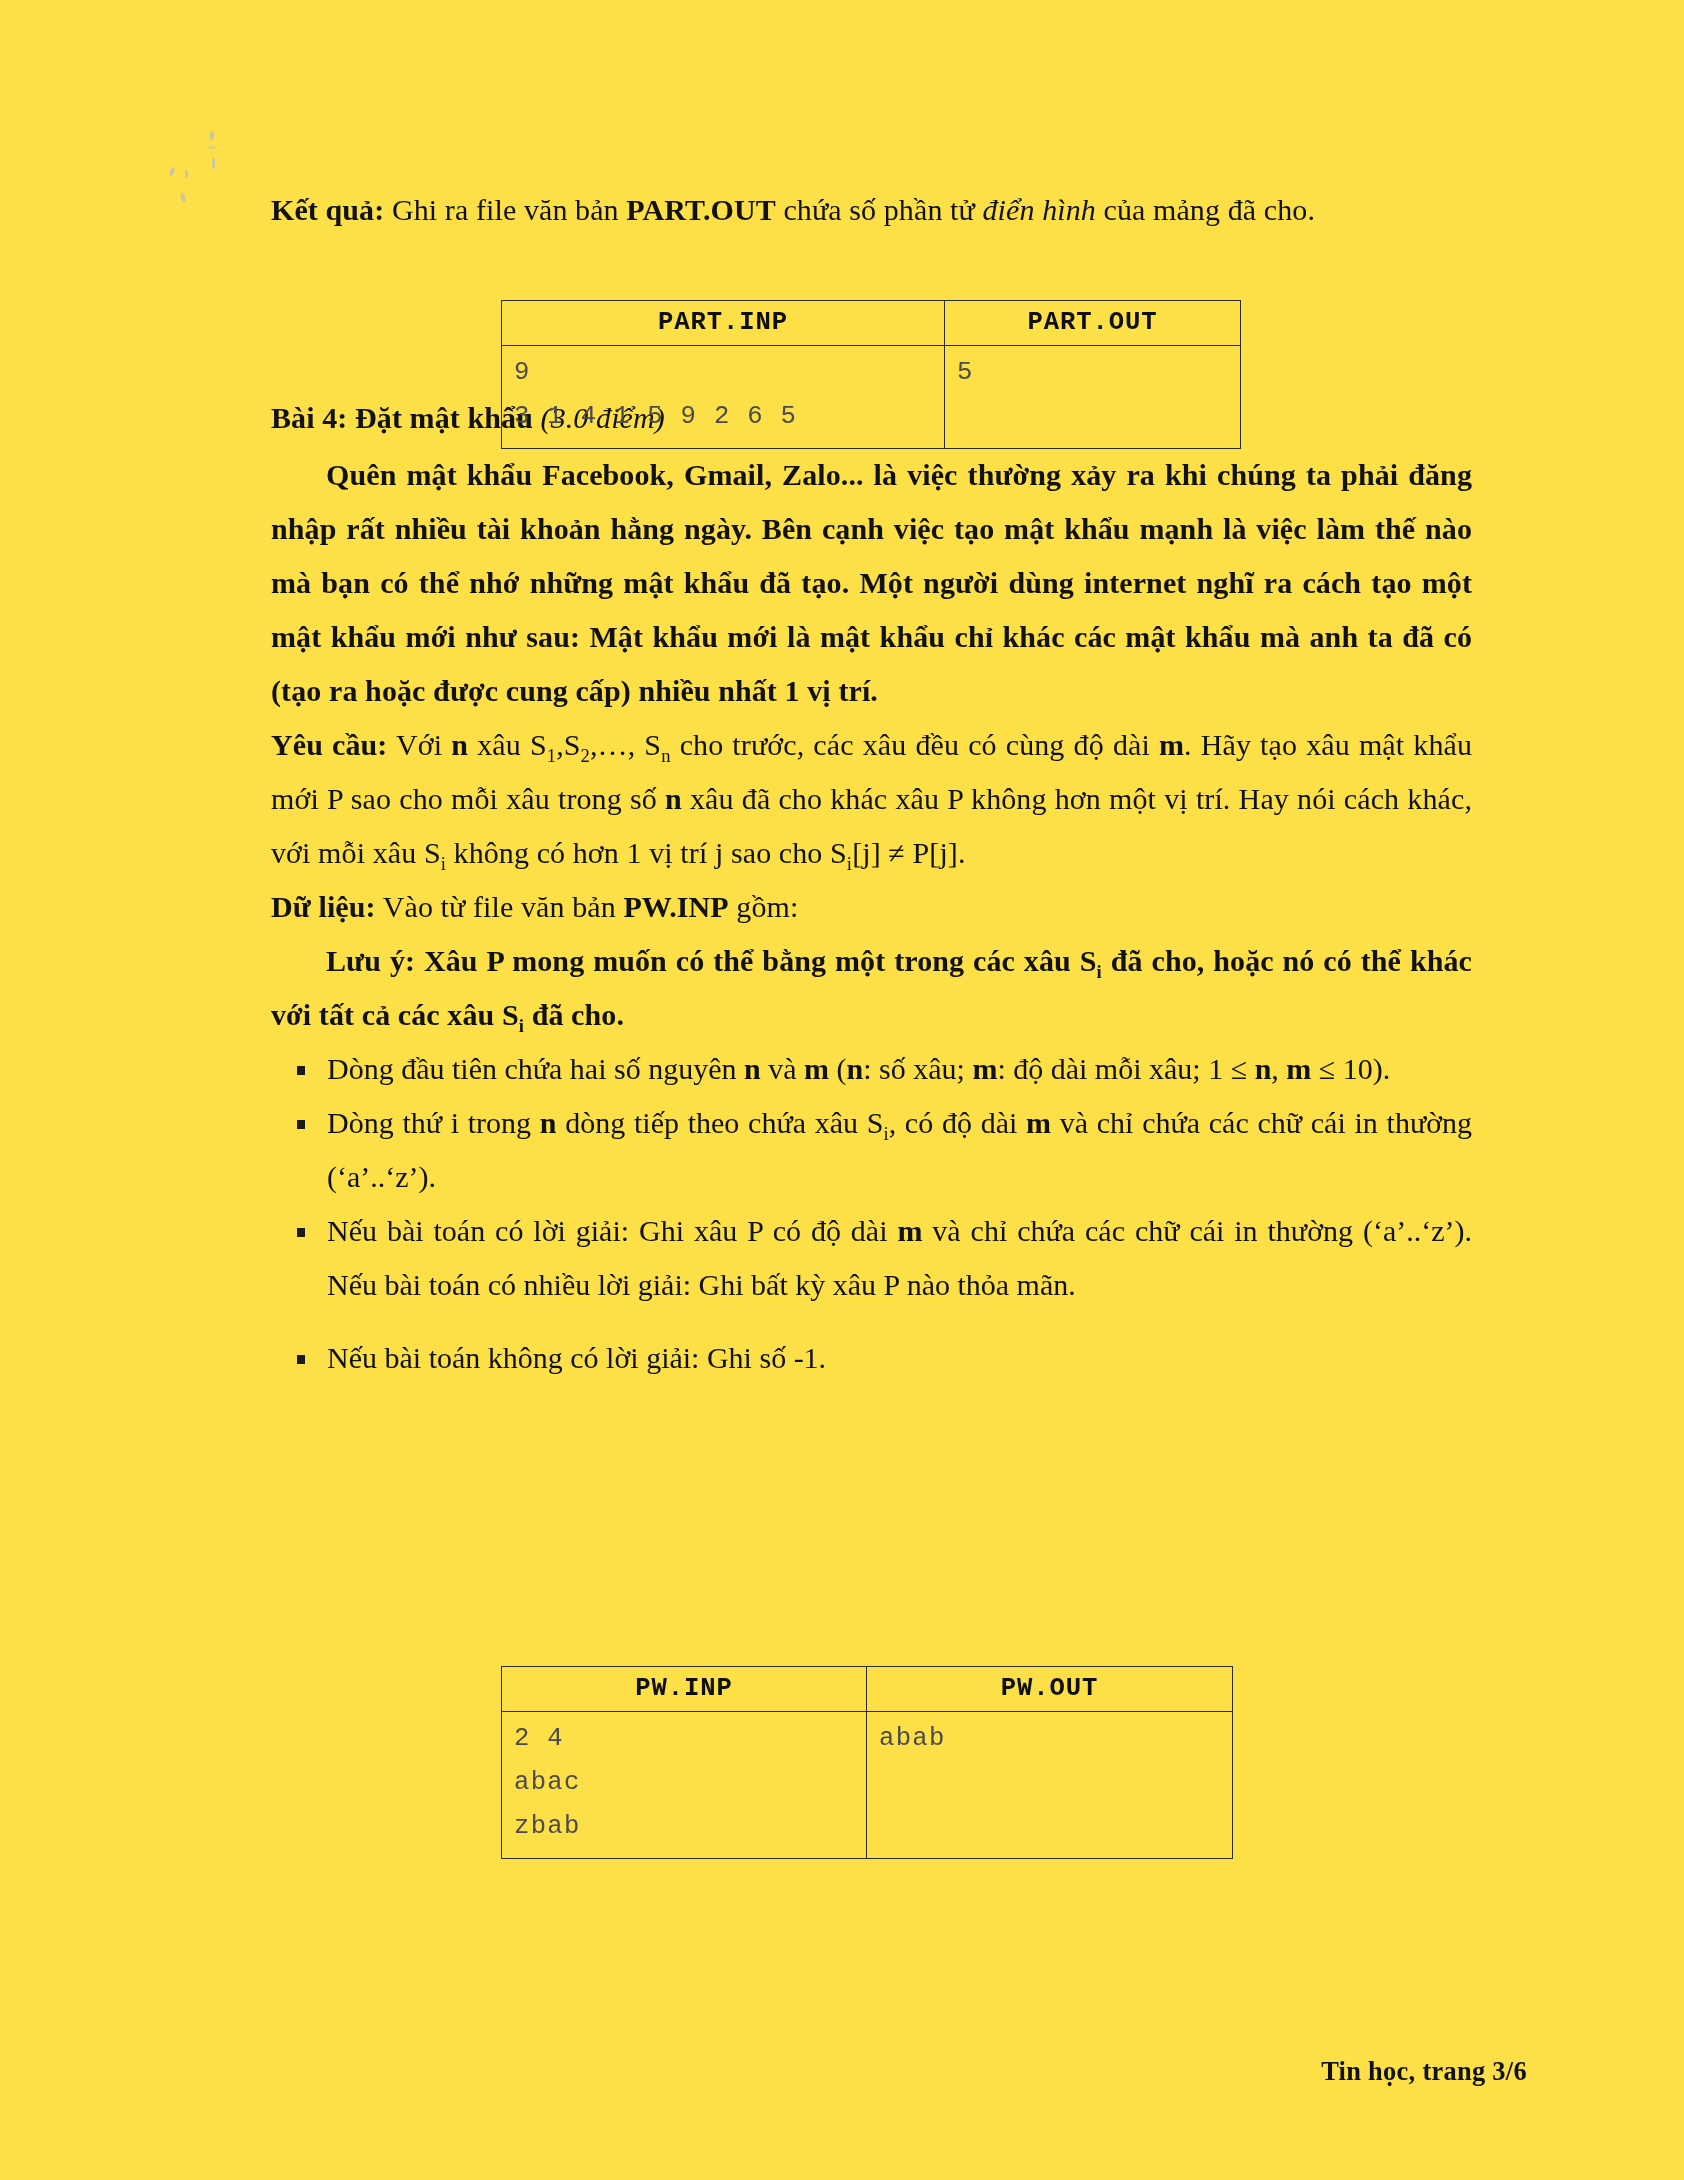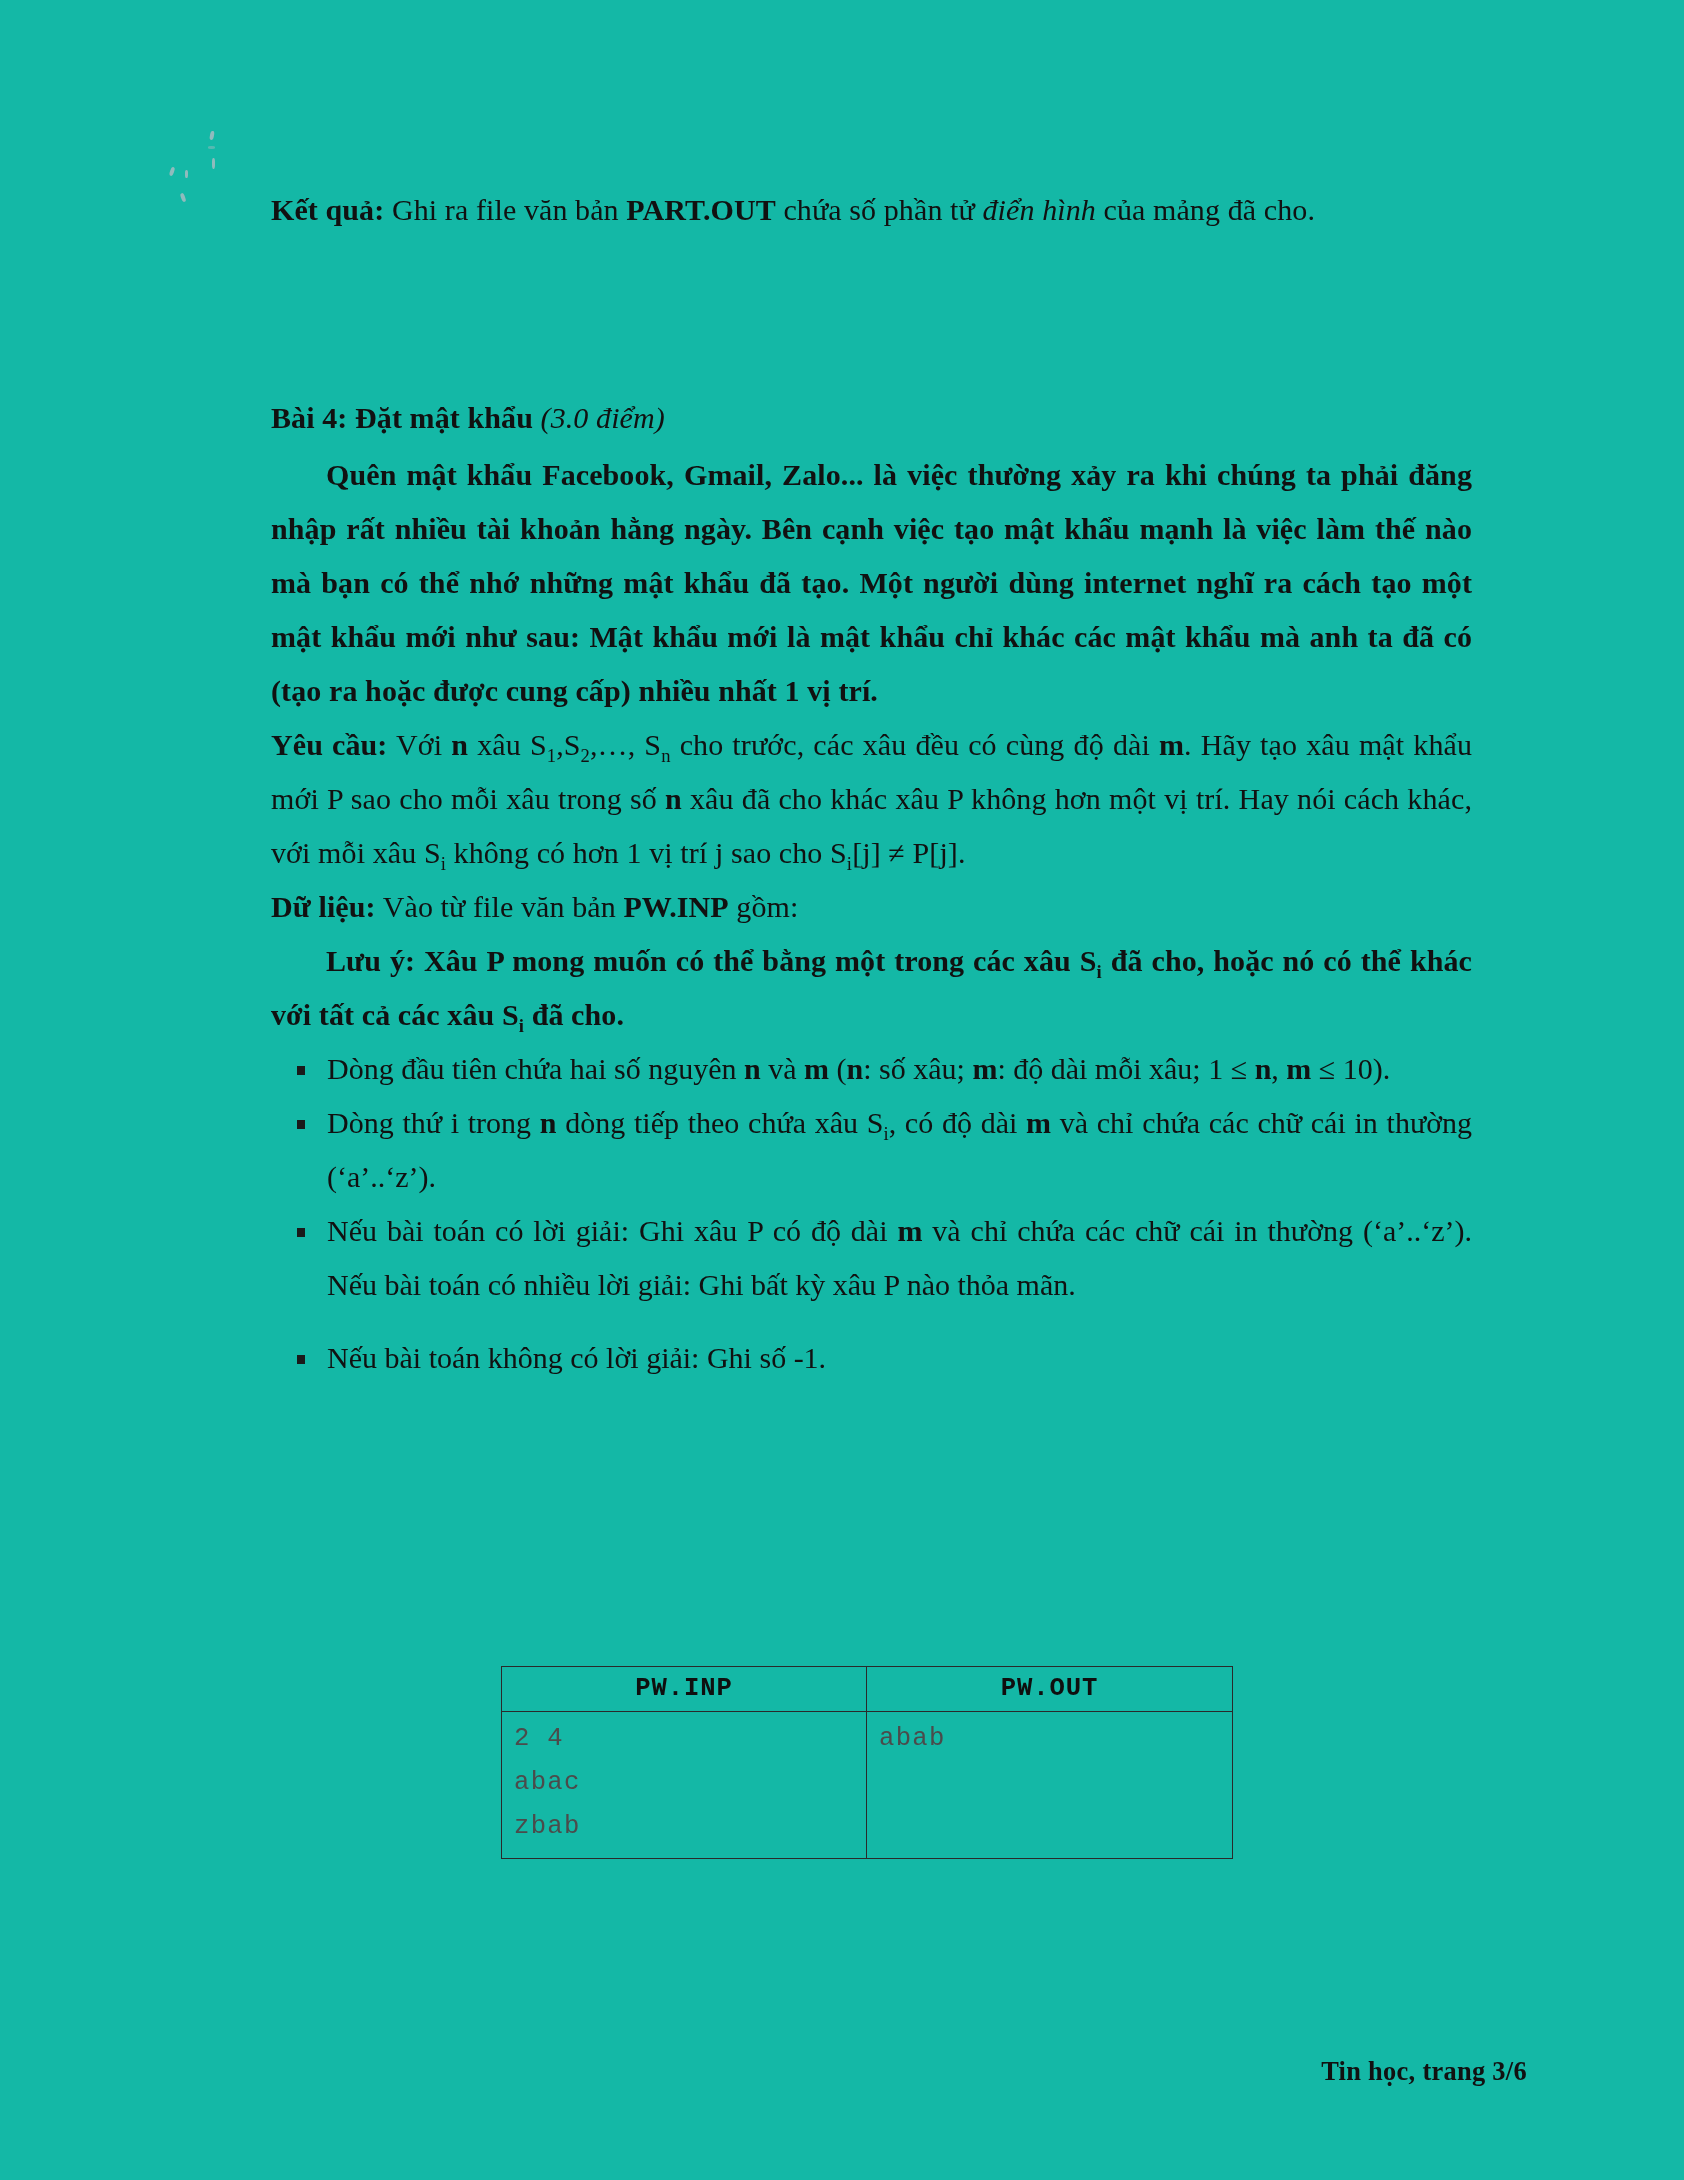--- a/index.html
+++ b/index.html
@@ -5,21 +5,21 @@
   html, body { margin:0; padding:0; background:#fff; }
   body {
     width:1685px; height:2181px;
     font-family:"Liberation Serif", "DejaVu Serif", serif;
     color:#111;
     position:relative;
     overflow:hidden;
   }
   .page {
     position:absolute; inset:0;
-    background:#14b8a6;
+    background:#fde047;
   }
   
   .speck { position:absolute; background:#b9bcc4; border-radius:40%; opacity:.75; }
   .content {
     position:absolute;
     left:271px; top:183px; width:1201px;
   }
   p, .line { margin:0; }
   .para {
     font-size:30px;
@@ -154,20 +154,38 @@
         <span>Nếu bài toán có lời giải: Ghi xâu P có độ dài </span><span class="b">m</span><span> và chỉ chứa các chữ cái in thường (‘a’..‘z’). Nếu bài toán có nhiều lời giải: Ghi bất kỳ xâu P nào thỏa mãn.</span>
       </li>
       <li style="margin-top:19px;">
         <span class="sq"></span>
         <span>Nếu bài toán không có lời giải: Ghi số -1.</span>
       </li>
     </ul>
 
   </div>
 
+  <table class="io-table tbl-part">
+    <colgroup>
+        <col class="c1">
+        <col class="c2">
+      </colgroup>
+    <thead>
+      <tr>
+        <th>PART.INP</th>
+        <th>PART.OUT</th>
+      </tr>
+    </thead>
+    <tbody>
+      <tr>
+        <td><span>9</span><br><span>3 1 4 1 5 9 2 6 5</span></td>
+        <td><span>5</span></td>
+      </tr>
+    </tbody>
+  </table>
 
   <table class="io-table tbl-pw">
     <colgroup>
         <col class="c1">
         <col class="c2">
       </colgroup>
     <thead>
       <tr>
         <th>PW.INP</th>
         <th>PW.OUT</th>

